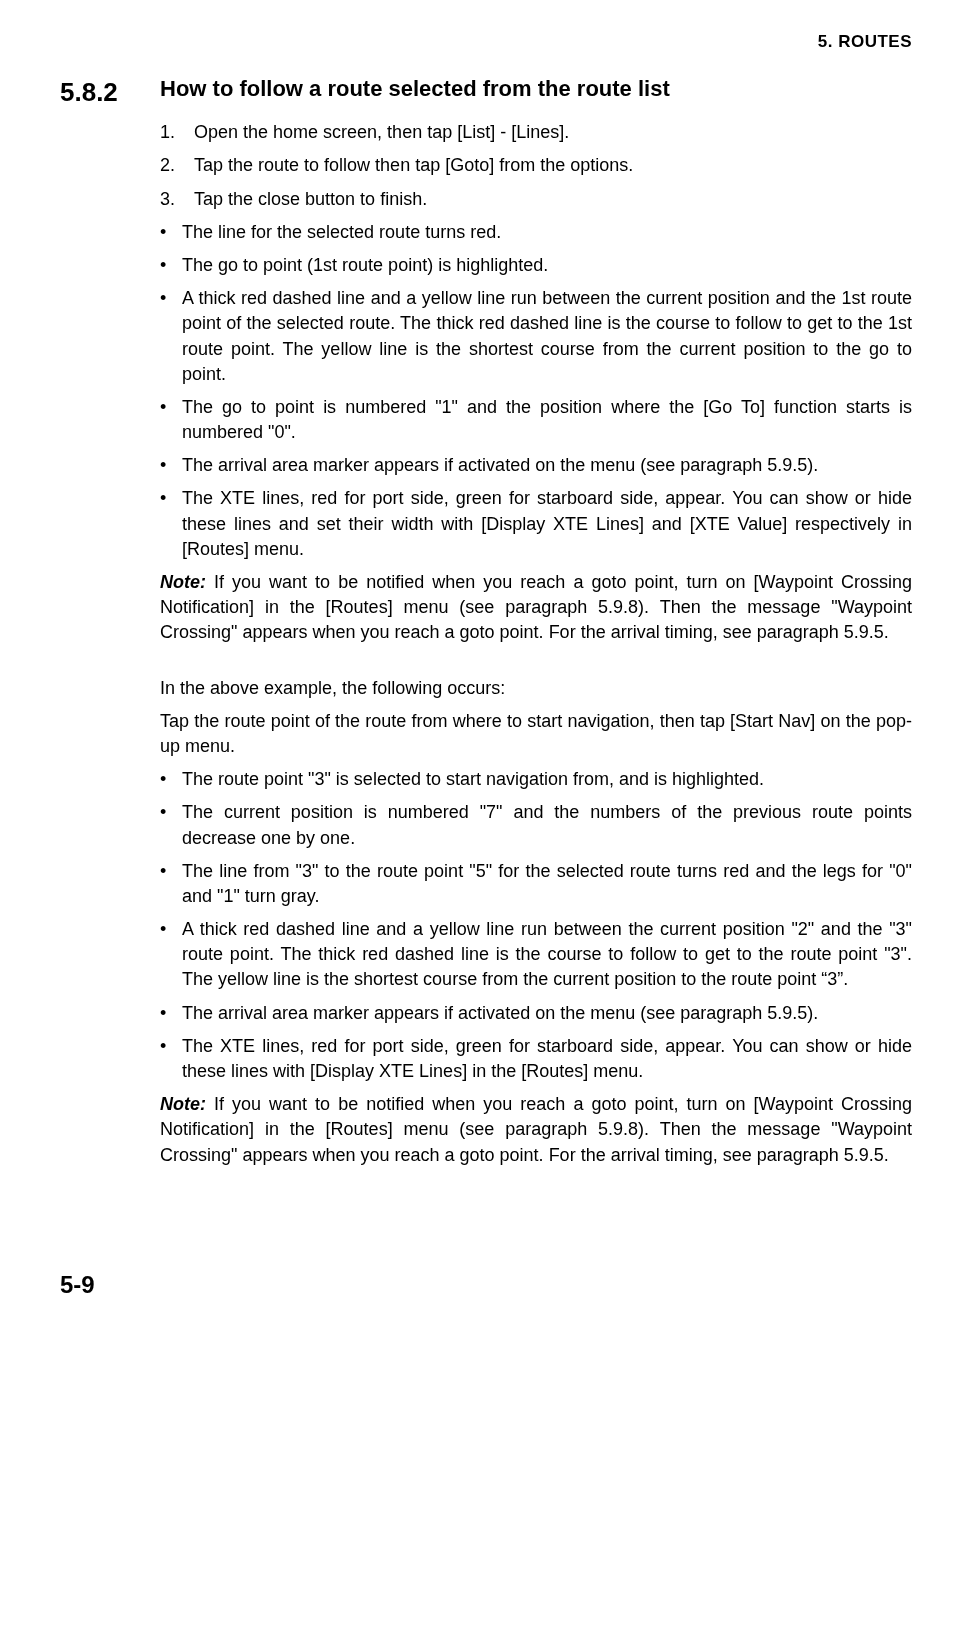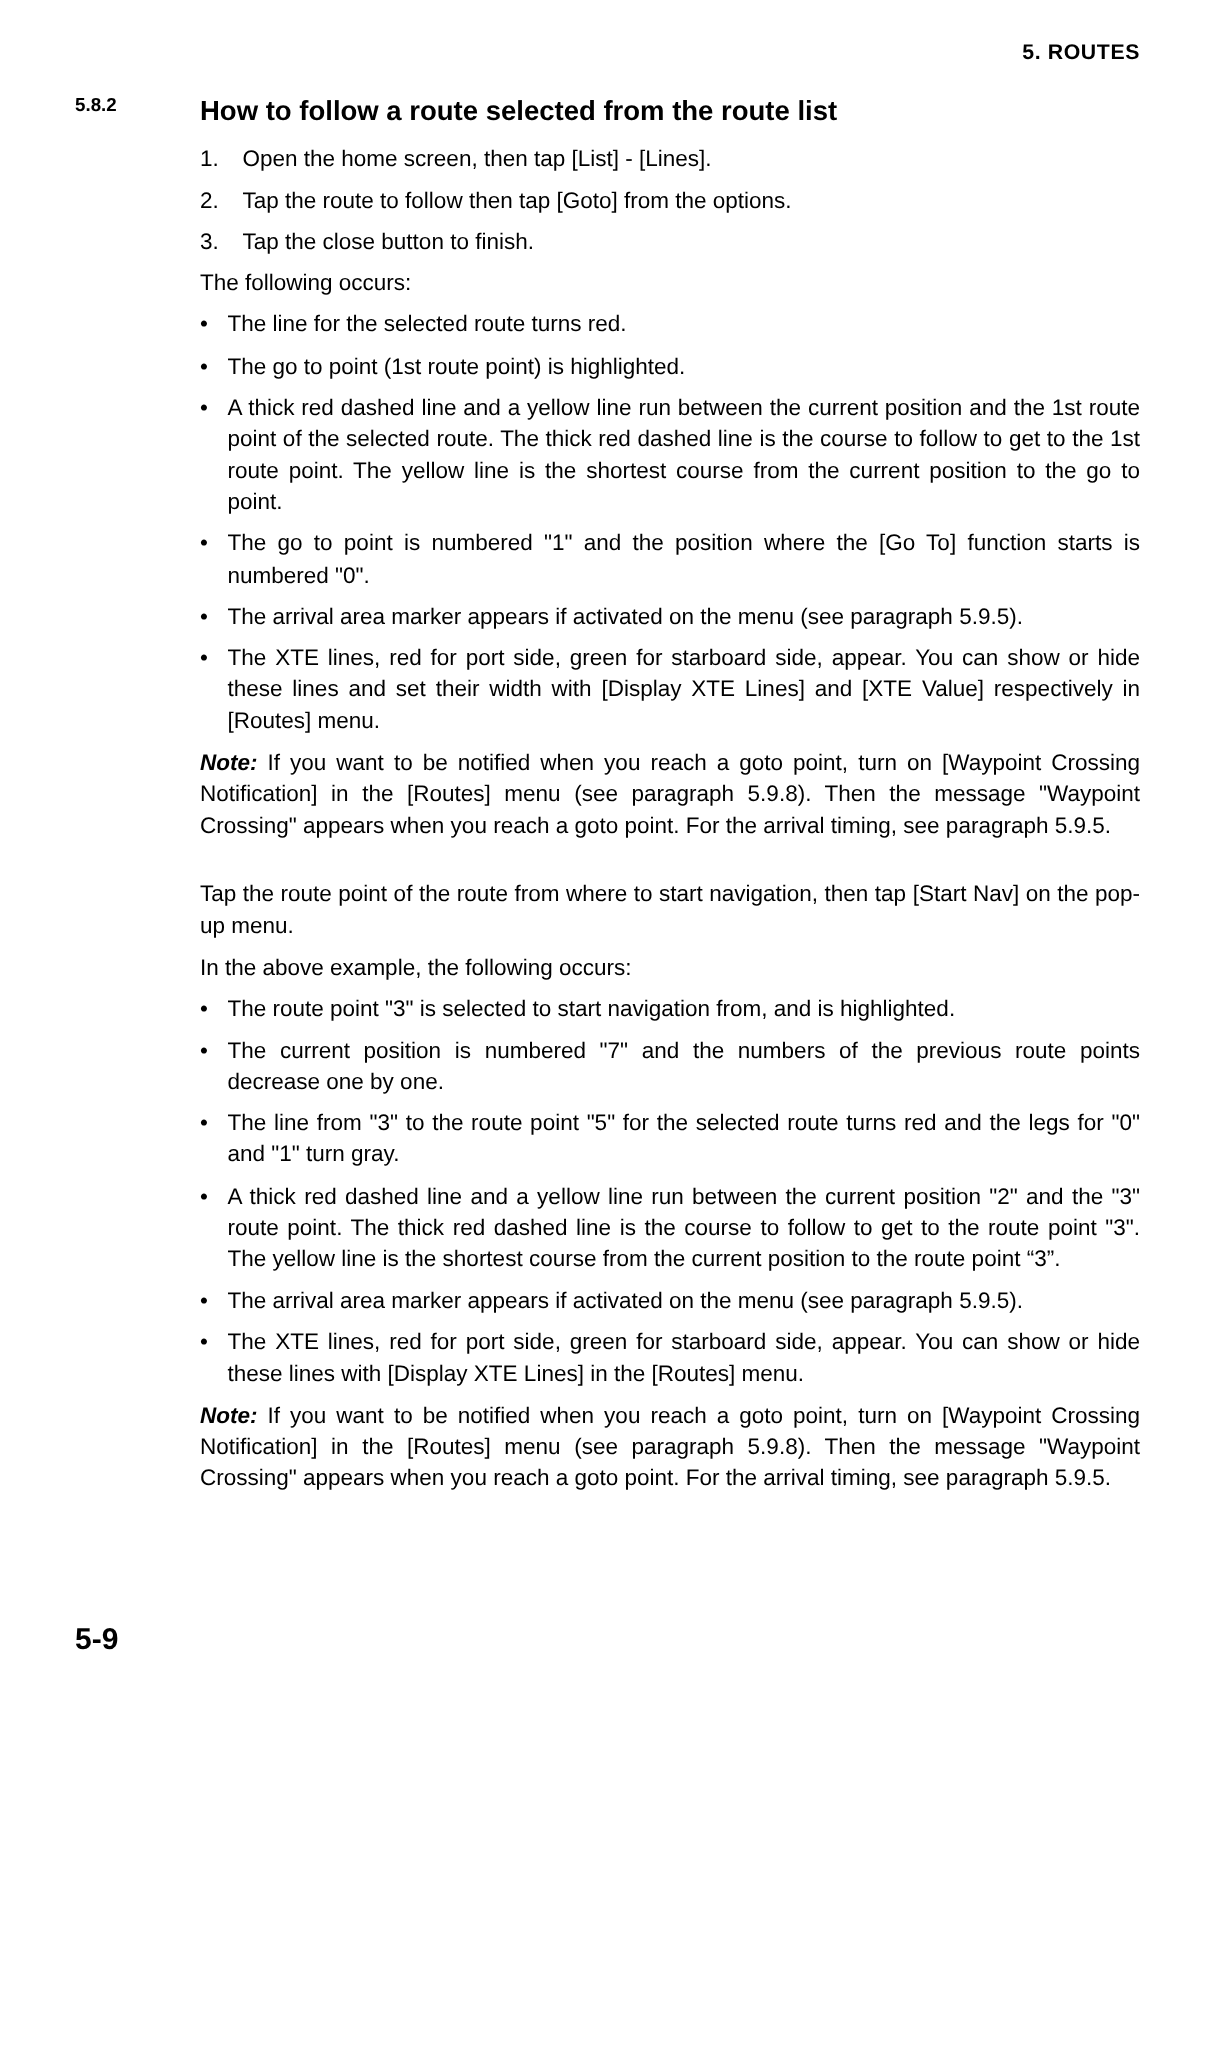--- a/index.html
+++ b/index.html
@@ -21,21 +21,21 @@
     font-weight: bold;
   }
   .section {
     display: flex;
     margin-bottom: 10px;
   }
   .section-num {
     width: 100px;
     flex-shrink: 0;
     font-weight: bold;
-    font-size: 15px;
+    font-size: 26px;
   }
   .section-title {
     font-weight: bold;
     font-size: 22px;
     flex: 1;
   }
   .content {
     margin-left: 100px;
   }
   .ol {
@@ -105,21 +105,20 @@
       </div>
       <div class="ol-item">
         <div class="ol-num">2.</div>
         <div class="ol-text">Tap the route to follow then tap [Goto] from the options.</div>
       </div>
       <div class="ol-item">
         <div class="ol-num">3.</div>
         <div class="ol-text">Tap the close button to finish.</div>
       </div>
     </div>
-    <div class="para">The following occurs:</div>
     <div class="ul">
       <div class="ul-item">
           <div class="ul-bullet">•</div>
           <div class="ul-text">The line for the selected route turns red.</div>
         </div>
       <div class="ul-item">
           <div class="ul-bullet">•</div>
           <div class="ul-text">The go to point (1st route point) is highlighted.</div>
         </div>
       <div class="ul-item">
@@ -140,22 +139,22 @@
         </div>
     </div>
     <div class="para">
       <span class="note-label">Note:</span><span> If you want to be notified when you reach a goto point, turn on [Waypoint Crossing Notification] in the [Routes] menu (see paragraph 5.9.8). Then the message "Waypoint Crossing" appears when you reach a goto point. For the arrival timing, see paragraph 5.9.5.</span>
     </div>
   </div>
 </div>
 
 <div class="section-block">
   <div class="content">
+    <div class="para">In the above example, the following occurs:</div>
     <div class="para">Tap the route point of the route from where to start navigation, then tap [Start Nav] on the pop-up menu.</div>
-    <div class="para">In the above example, the following occurs:</div>
     <div class="ul">
       <div class="ul-item">
           <div class="ul-bullet">•</div>
           <div class="ul-text">The route point "3" is selected to start navigation from, and is highlighted.</div>
         </div>
       <div class="ul-item">
           <div class="ul-bullet">•</div>
           <div class="ul-text">The current position is numbered "7" and the numbers of the previous route points decrease one by one.</div>
         </div>
       <div class="ul-item">

